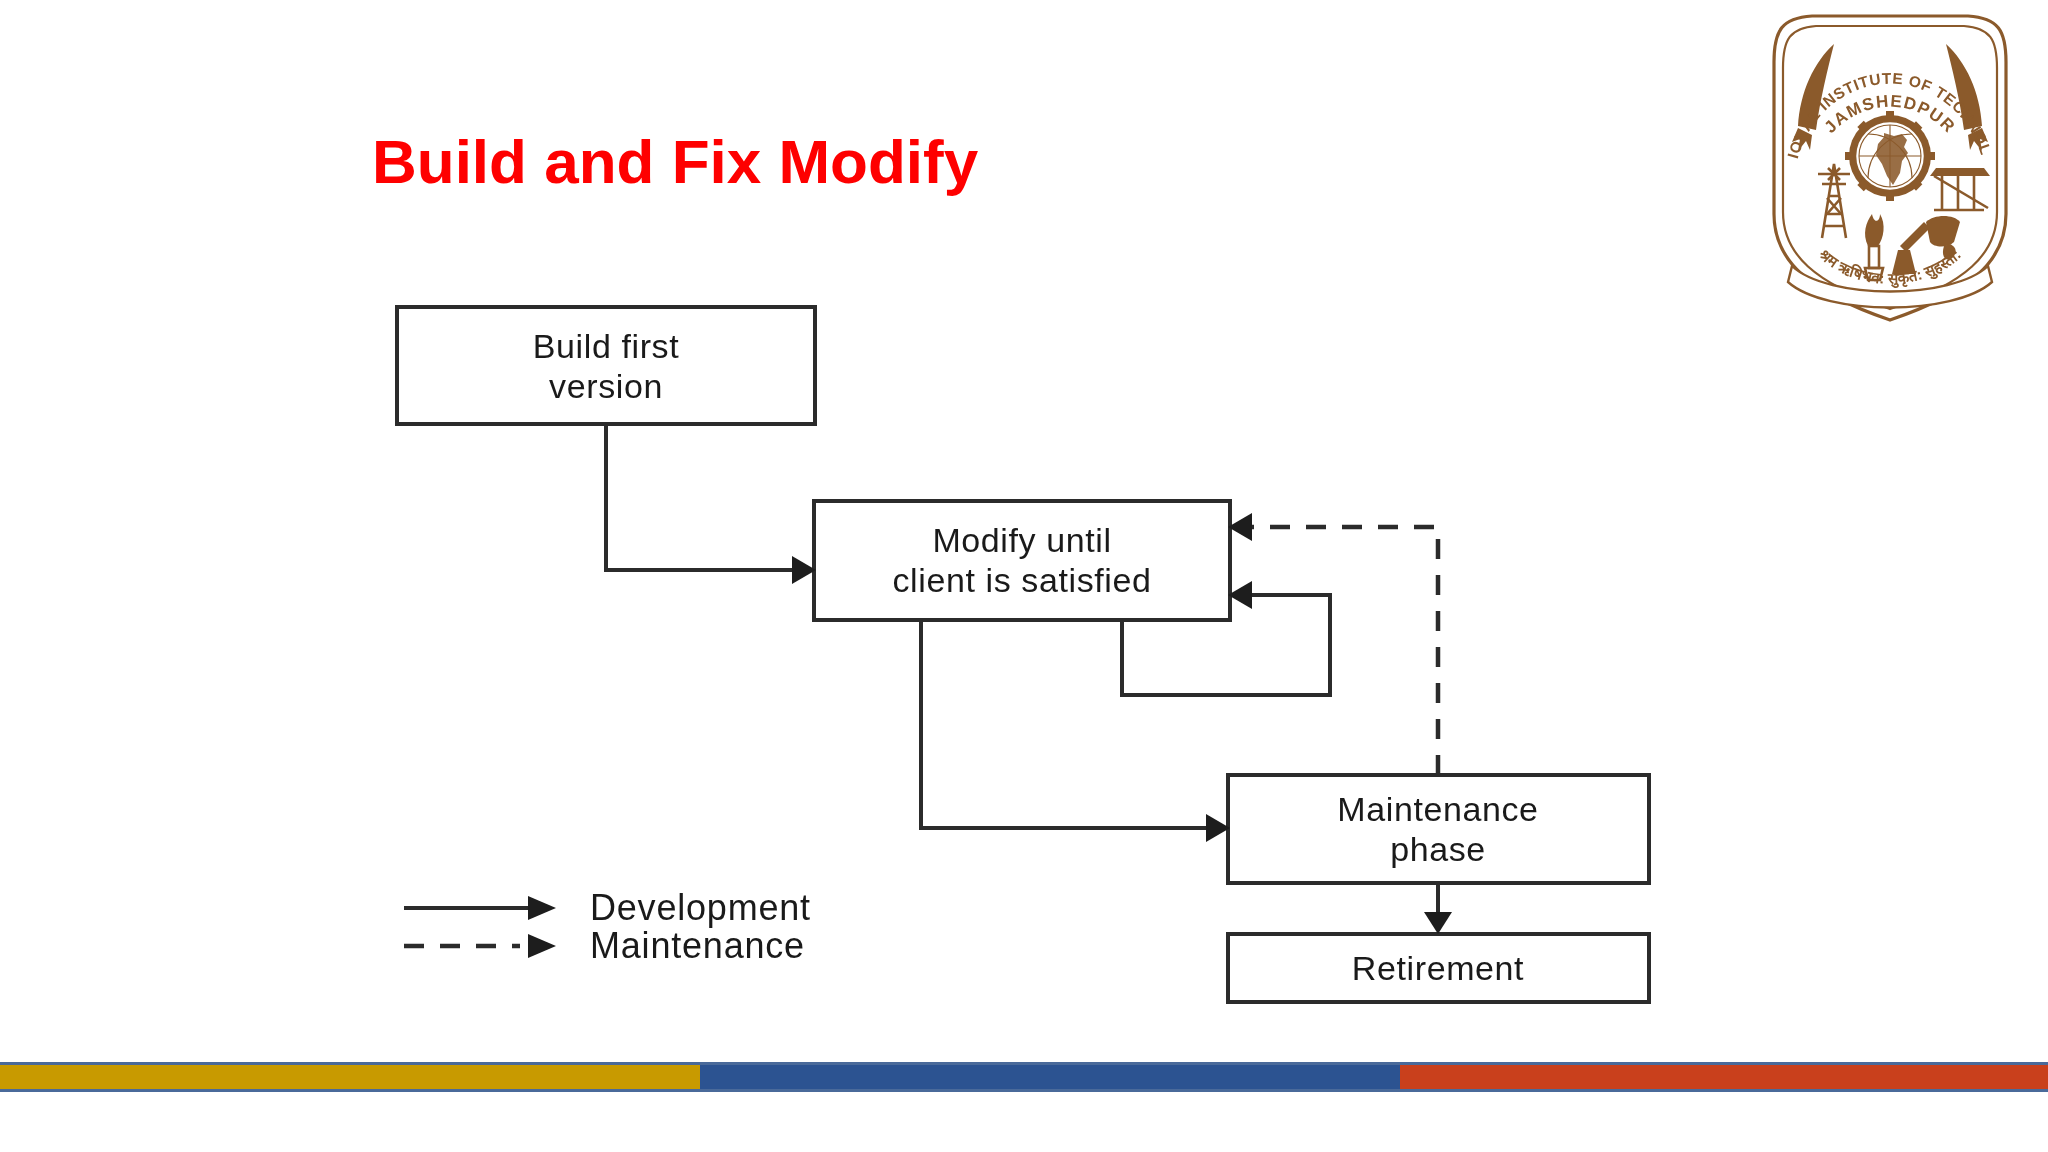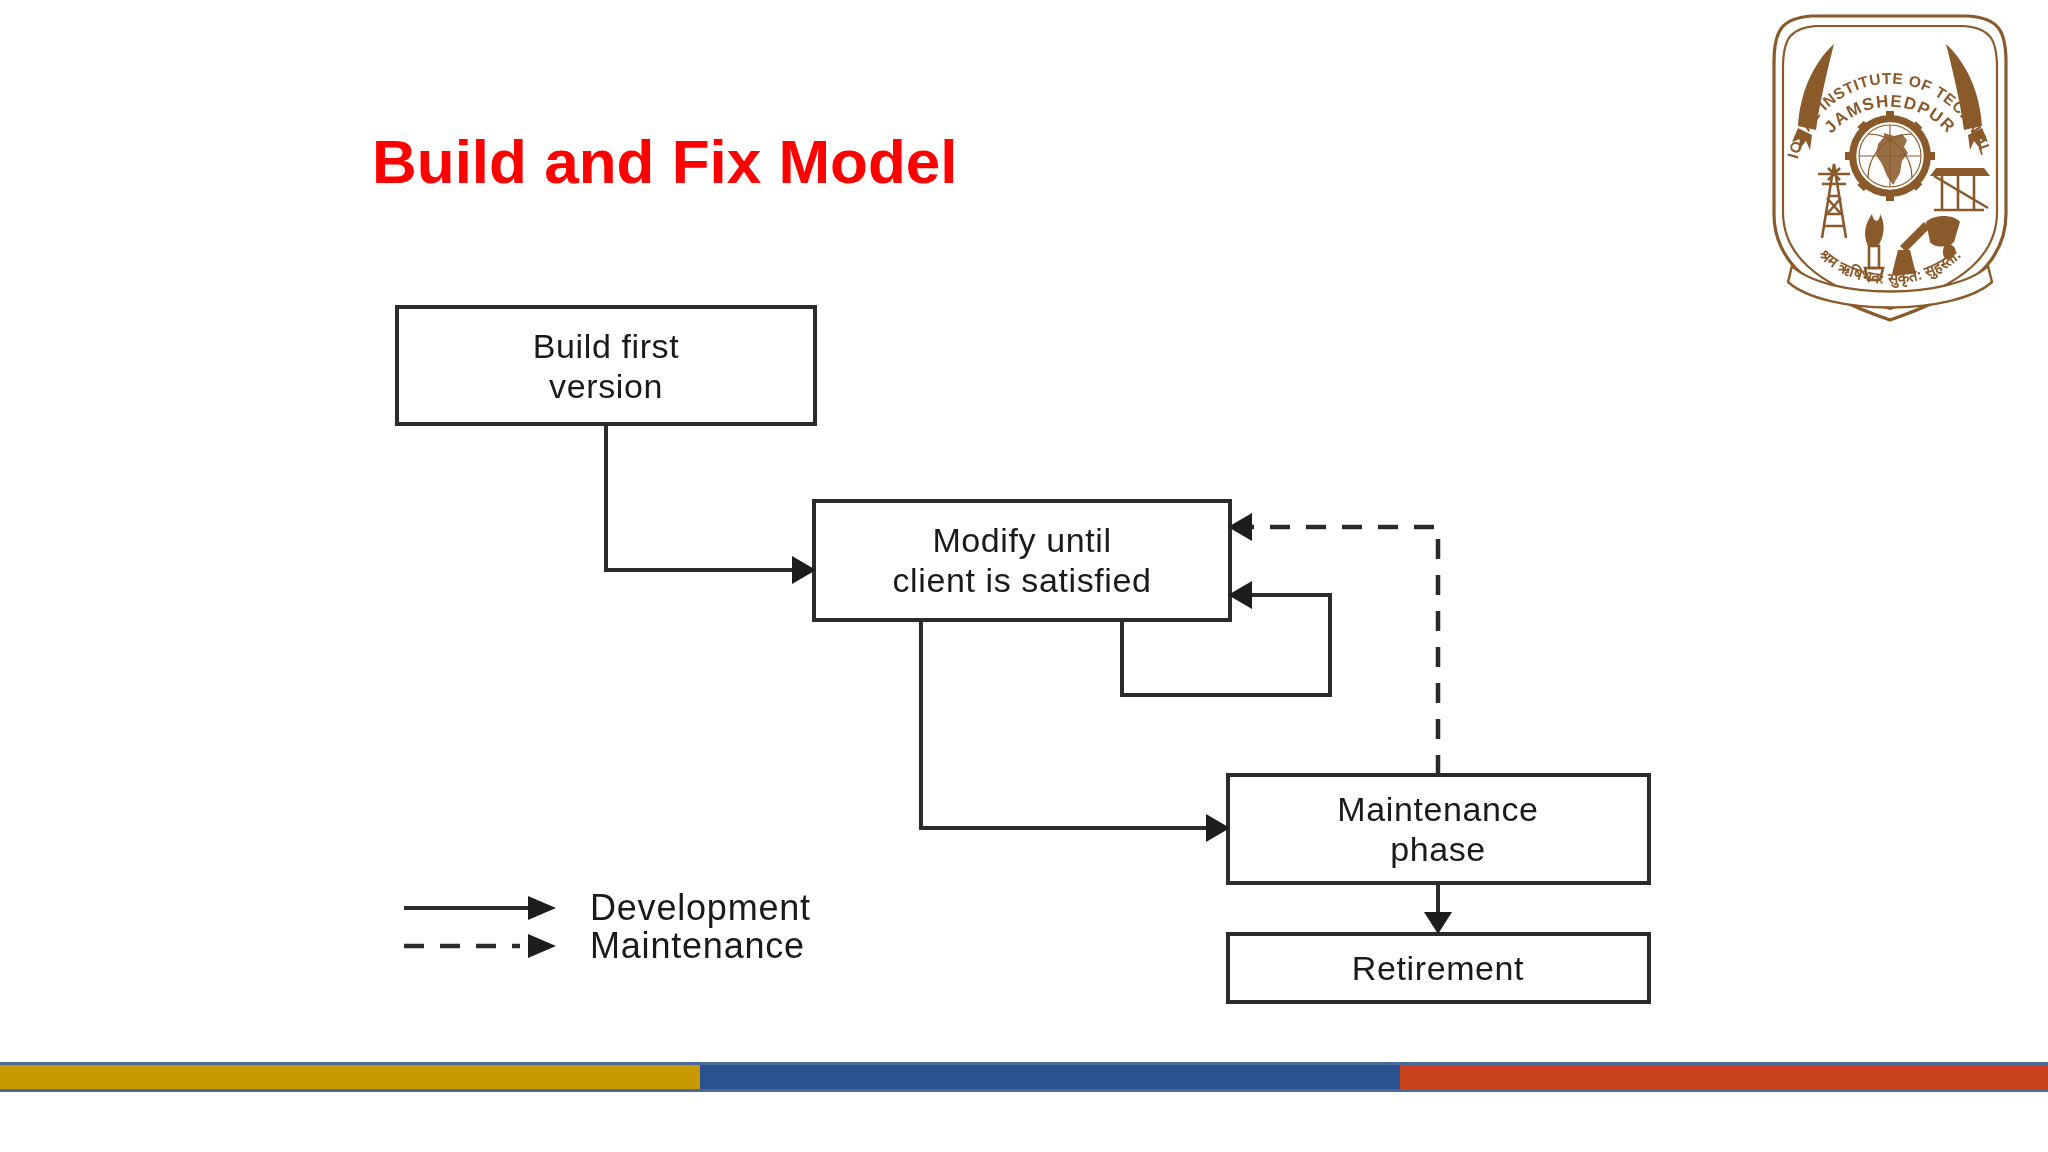--- a/index.html
+++ b/index.html
@@ -104,21 +104,21 @@
   }
   #footer-seg-gold  { width: 700px; }
   #footer-seg-blue  { width: 700px; }
   #footer-seg-red   { width: 648px; }
 </style>
 </head>
 <body style="background: rgb(255, 255, 255);">
 
 <div id="slide">
 
-  <div id="slide-title" style="color: rgb(254, 0, 0);">Build and Fix Model</div>
+  <div id="slide-title" style="color: rgb(254, 0, 0);">Build and Fix Modify</div>
 
   <div id="logo-wrap">
     <svg viewBox="0 0 264 320" xmlns="http://www.w3.org/2000/svg">
       <defs>
         <path id="arcTop" d="M 40 150 A 96 104 0 0 1 224 150" fill="none"></path>
         <path id="arcTop2" d="M 56 158 A 80 86 0 0 1 208 158" fill="none"></path>
         <path id="arcBottom" d="M 46 228 A 92 74 0 0 0 218 228" fill="none"></path>
       </defs>
 
       <path d="M 16 54 C 16 22 24 10 54 8 L 210 8 C 240 10 248 22 248 54

